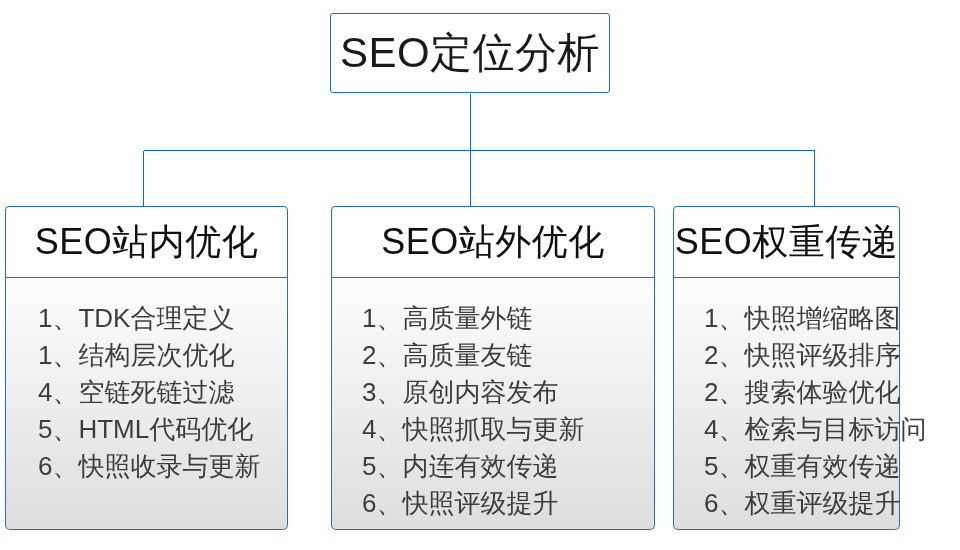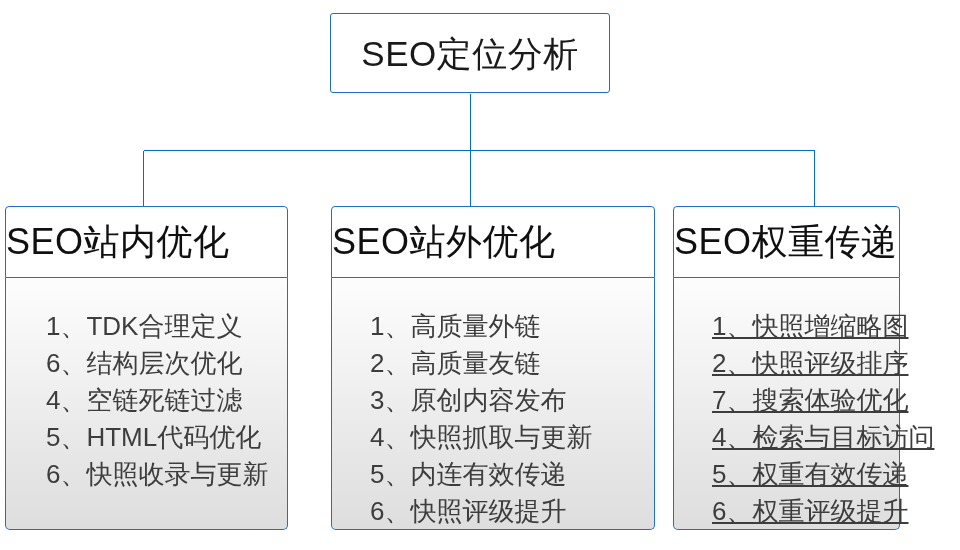--- a/index.html
+++ b/index.html
@@ -40,21 +40,21 @@
     height: 80px;
     box-sizing: border-box;
     border: 1.6px solid #1f6fc4;
     border-radius: 3px;
     background: #ffffff;
     display: flex;
     align-items: center;
     justify-content: center;
   }
   .root-title {
-    font-size: 35px;
+    font-size: 42px;
     line-height: 1;
     color: #1a1a1a;
     letter-spacing: 0.5px;
     white-space: nowrap;
   }
 
   
   .branch {
     position: absolute;
     top: 206px;
@@ -64,21 +64,21 @@
   .branch-3 { left: 673px; width: 227px; }
 
   .branch-header {
     box-sizing: border-box;
     height: 72px;
     border: 1.6px solid #1f6fc4;
     border-radius: 4px 4px 0 0;
     background: #ffffff;
     display: flex;
     align-items: center;
-    justify-content: flex-start;
+    justify-content: center;
   }
   .branch-header-title {
     font-size: 36px;
     line-height: 1;
     color: #101010;
     white-space: nowrap;
     letter-spacing: 0.5px;
   }
 
   .branch-body {
@@ -89,32 +89,32 @@
     border-radius: 0 0 5px 5px;
     background: linear-gradient(to bottom, #fdfdfd 0%, #f4f4f4 30%, #e6e6e6 72%, #dedede 100%);
     padding: 14px 0 10px 0;
     display: flex;
     flex-direction: column;
     justify-content: flex-start;
   }
 
   .item-list {
     list-style: none;
-    margin: 16px;
+    margin: 8px;
     padding: 0;
   }
   .item-list li {
     font-size: 26px;
     line-height: 37px;
     color: #3d3d3d;
     white-space: nowrap;
     padding-left: 24px;
   }
   .branch-2 .item-list li { padding-left: 22px; }
-  .branch-3 .item-list li { padding-left: 22px; text-decoration: underline; }
+  .branch-3 .item-list li { padding-left: 22px; }
 </style>
 </head>
 <body>
 
 <div id="diagram">
 
   <svg id="connectors" viewBox="0 0 960 550" width="960" height="550">
     <g fill="none" stroke="#0070c0" stroke-width="1.6" shape-rendering="crispEdges">
 
       <path d="M470.5 93.5 L470.5 150.5"></path>
@@ -133,21 +133,21 @@
     <div class="root-title">SEO定位分析</div>
   </div>
 
   <div class="branch branch-1">
     <div class="branch-header">
       <div class="branch-header-title">SEO站内优化</div>
     </div>
     <div class="branch-body">
       <ul class="item-list">
         <li>1、TDK合理定义</li>
-        <li>6、结构层次优化</li>
+        <li>1、结构层次优化</li>
         <li>4、空链死链过滤</li>
         <li>5、HTML代码优化</li>
         <li>6、快照收录与更新</li>
       </ul>
     </div>
   </div>
 
   <div class="branch branch-2">
     <div class="branch-header">
       <div class="branch-header-title">SEO站外优化</div>
@@ -165,21 +165,21 @@
   </div>
 
   <div class="branch branch-3">
     <div class="branch-header">
       <div class="branch-header-title">SEO权重传递</div>
     </div>
     <div class="branch-body">
       <ul class="item-list">
         <li>1、快照增缩略图</li>
         <li>2、快照评级排序</li>
-        <li>7、搜索体验优化</li>
+        <li>2、搜索体验优化</li>
         <li>4、检索与目标访问</li>
         <li>5、权重有效传递</li>
         <li>6、权重评级提升</li>
       </ul>
     </div>
   </div>
 
 </div>
 
 </body></html>

